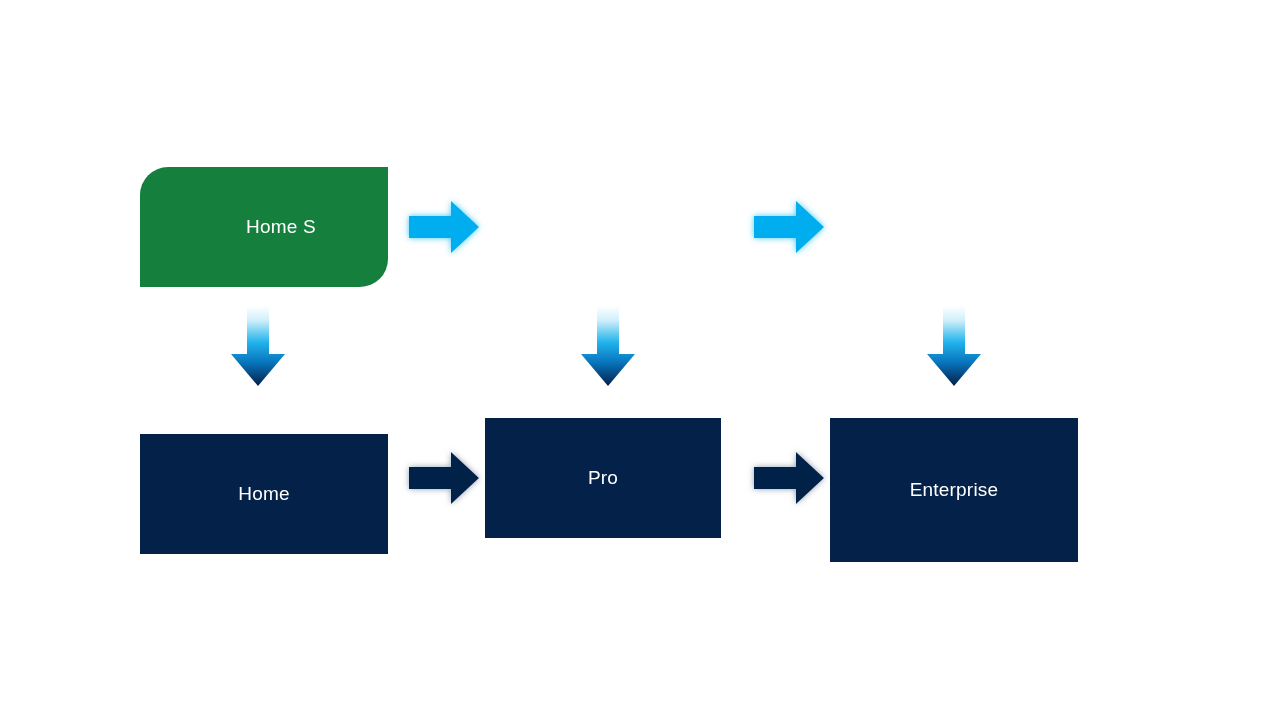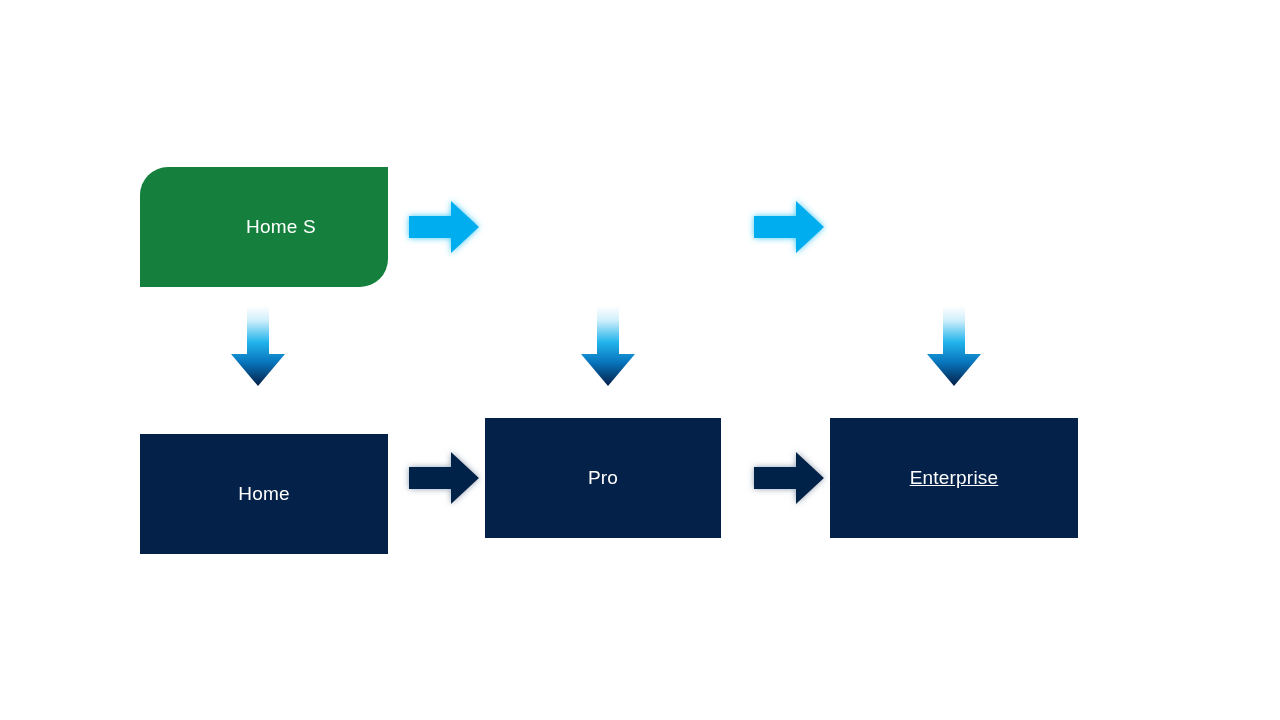--- a/index.html
+++ b/index.html
@@ -151,21 +151,21 @@
   </div>
 
   <div class="node tier-product" style="left:140px; top:418px; width:248px; height:120px;margin-top:16px;">
     <span class="node-label">Home</span>
   </div>
 
   <div class="node tier-product" style="left:485px; top:418px; width:236px; height:120px;">
     <span class="node-label">Pro</span>
   </div>
 
-  <div class="node tier-product" style="left:830px; top:418px; width:248px; height:120px;text-decoration:underline;">
+  <div class="node tier-product" style="left:830px; top:418px; width:248px; height:144px;">
     <span class="node-label">Enterprise</span>
   </div>
 
   <div class="h-arrow" style="left:407px; top:449px;">
     <svg viewBox="0 0 74 58" xmlns="http://www.w3.org/2000/svg">
       <defs>
         <filter id="glowNavy1" x="-40%" y="-40%" width="180%" height="180%">
           <feDropShadow dx="0" dy="0" stdDeviation="3.4" flood-color="#7F8FA6" flood-opacity="0.85"></feDropShadow>
         </filter>
       </defs>

